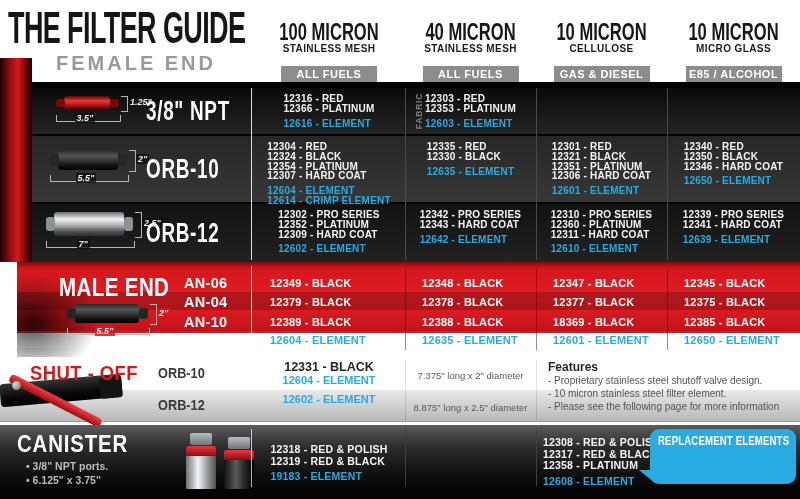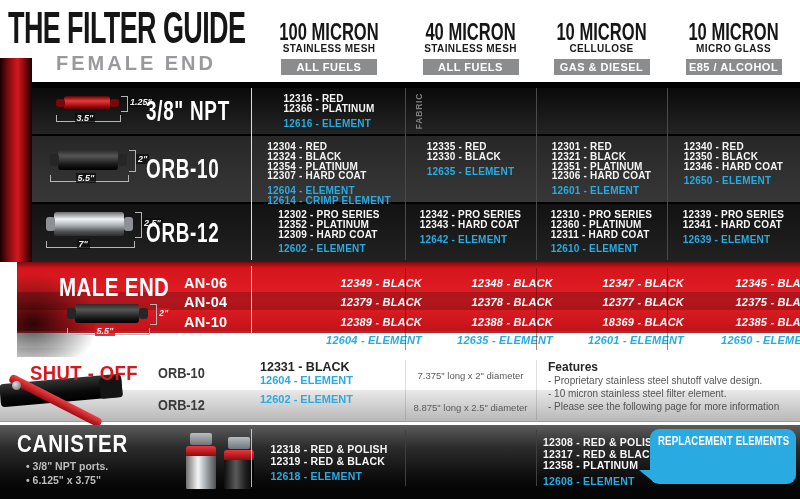--- a/index.html
+++ b/index.html
@@ -7,21 +7,21 @@
          font-family:"Liberation Sans","DejaVu Sans",sans-serif;}
   
   .hdr-title{position:absolute;left:8px;top:2px;font-size:45px;font-weight:bold;color:#151515;
              transform:scaleX(.60);transform-origin:left top;white-space:nowrap;letter-spacing:-1px;}
   .hdr-female{position:absolute;left:56px;top:52px;font-size:20px;font-weight:bold;color:#97999c;letter-spacing:3px;}
   #colheads{position:absolute;left:253px;top:22px;width:547px;display:flex;}
   .colhead{text-align:center;}
   .colhead .micron{font-size:23px;font-weight:bold;color:#161616;transform:scaleX(.72);white-space:nowrap;line-height:21px;}
   .colhead .media{font-size:10px;font-weight:bold;color:#1a1a1a;letter-spacing:.4px;margin-top:0;}
   .colhead .fuel{display:block;background:#8a8c8e;color:#fff;font-weight:bold;font-size:11px;
-                 padding:2px 0;margin:5px auto 0;width:96px;letter-spacing:.5px;}
+                 padding:2px 0;margin:12px auto 0;width:96px;letter-spacing:.5px;}
   .c1{width:152px;} .c2{width:131px;} .c3{width:131px;} .c4{width:133px;}
   
   .band-female{position:absolute;left:0;top:82px;width:800px;height:180px;background:#000;}
   .band-male{position:absolute;left:17px;top:262px;width:800px;height:71px;
              background:linear-gradient(180deg,#7c0b0f 0,#d4161c 9%,#e41e25 55%,#c3131a 96%,#a30f14 100%);}
   .band-shutoff{position:absolute;left:0;top:357px;width:800px;height:68px;background:#fff;}
   .band-can{position:absolute;left:0;top:425px;width:800px;height:74px;
             background:linear-gradient(180deg,#5c5c5c 0,#2c2c2c 30%,#0d0d0d 70%,#000 100%);}
   .bottom-bar{position:absolute;left:0;top:489px;width:800px;height:10px;background:#050505;}
   .red-strip{position:absolute;left:0;top:58px;width:32px;height:204px;
@@ -55,30 +55,30 @@
   .band-male .dim-label{background:rgba(215,22,28,.85);}
   
   .male-art{position:absolute;left:0;top:0;width:130px;height:95px;
             background:radial-gradient(ellipse 90px 70px at 12% 65%,rgba(0,0,0,.78),rgba(0,0,0,0) 72%);}
   .stripe-dark{position:absolute;left:0;top:30px;width:800px;height:18px;background:rgba(0,0,0,.22);}
   .stripe-light{position:absolute;left:0;top:69px;width:800px;height:17px;background:rgba(255,255,255,.10);}
   .male-title{position:absolute;left:42px;top:11px;font-size:25px;font-weight:bold;color:#fff;
               transform:scaleX(.82);transform-origin:left top;letter-spacing:.5px;white-space:nowrap;}
   .mrow{position:absolute;left:0;width:800px;display:flex;align-items:center;}
   .mrow-label{width:253px;flex:none;box-sizing:border-box;padding-left:167px;font-size:14.5px;font-weight:bold;color:#fff;letter-spacing:.3px;}
-  .mcell{text-align:right;font-size:11px;font-weight:bold;color:#fff;letter-spacing:.2px;font-style:italic;}
+  .mcell{text-align:left;font-size:11px;font-weight:bold;color:#fff;letter-spacing:.2px;}
   .mcell.elem{color:#29abe2;}
   
   .so-row2{position:absolute;left:0;top:33px;width:800px;height:31px;
            background:linear-gradient(180deg,#e9e9e9,#b8b8b8);border-bottom:1px solid #9c9c9c;}
   .so-title{position:absolute;left:30px;top:4px;color:#d6191e;font-size:21px;font-weight:bold;
             transform:scaleX(.88);transform-origin:left top;white-space:nowrap;letter-spacing:.5px;}
   .so-orb{position:absolute;left:158px;font-size:15px;font-weight:bold;color:#3a3a3a;
           transform:scaleX(.85);transform-origin:left top;white-space:nowrap;}
-  .so-part{position:absolute;left:260px;width:152px;text-align:left;}
+  .so-part{position:absolute;left:253px;width:152px;text-align:center;}
   .so-part .p{font-size:12.5px;font-weight:bold;color:#242424;line-height:13px;}
   .so-part .e{font-size:11px;font-weight:bold;color:#29abe2;line-height:12px;}
   .so-size{position:absolute;left:405px;width:131px;text-align:center;font-size:9.5px;color:#5a5a5a;}
   #features{position:absolute;left:548px;top:3px;}
   .feat-title{font-size:12px;font-weight:bold;color:#262626;line-height:14px;}
   .feat-item{font-size:10px;color:#555;line-height:13.2px;}
   .valve-body{position:absolute;left:0;top:22px;width:122px;height:23px;border-radius:4px;
               background:linear-gradient(180deg,#353535,#0a0a0a 60%,#000);transform:rotate(-5deg);}
   .valve-collar{position:absolute;left:100px;top:20px;width:22px;height:21px;background:#141414;border-radius:3px;transform:rotate(-5deg);}
   .valve-lever{position:absolute;left:10px;top:16px;width:102px;height:9px;border-radius:4px;
@@ -154,20 +154,27 @@
           <div class="cell c1">
             <div class="cell-inner">
               <div class="part-line">12316 - RED</div>
               <div class="part-line">12366 - PLATINUM</div>
               <div class="elem-block">
                 <div class="elem-line">12616 - ELEMENT</div>
               </div>
             </div>
           </div>
           <div class="cell c2">
+            <div class="cell-inner">
+              <div class="part-line">12303 - RED</div>
+              <div class="part-line">12353 - PLATINUM</div>
+              <div class="elem-block">
+                <div class="elem-line">12603 - ELEMENT</div>
+              </div>
+            </div>
             <div class="fabric">FABRIC</div>
           </div>
           <div class="cell c3">
             <div class="cell-inner"></div>
           </div>
           <div class="cell c4">
             <div class="cell-inner"></div>
           </div>
         </div>
         <div class="frow bgB" style="top: 54px; height: 66px;">
@@ -373,21 +380,21 @@
         <div class="cbracket" style="left: 228px; top: 12px; width: 22px; height: 12px;"></div>
         <div class="ccap" style="left: 224px; top: 25px; width: 30px; height: 10px;"></div>
         <div class="cbody dark" style="left: 224px; top: 35px; width: 30px; height: 31px;"></div>
       </div>
     <div id="can-cells">
         <div class="can-cell c1">
           <div class="cell-inner" style="text-align: left; margin-top: 7px;">
             <div class="part-line" style="line-height: 11.5px; font-size: 10.5px;">12318 - RED &amp; POLISH</div>
             <div class="part-line" style="line-height: 11.5px; font-size: 10.5px;">12319 - RED &amp; BLACK</div>
             <div class="elem-block" style="margin-top: 4px;">
-              <div class="elem-line" style="line-height: 11.5px; font-size: 10.5px;">12618 - ELEMENT</div>
+              <div class="elem-line" style="line-height: 11.5px; font-size: 10.5px;">19183 - ELEMENT</div>
             </div>
           </div>
         </div>
         <div class="can-cell c2">
           <div class="cell-inner" style="text-align: left;"></div>
         </div>
         <div class="can-cell c3">
           <div class="cell-inner" style="text-align: left;">
             <div class="part-line" style="line-height: 11.5px; font-size: 10.5px;">12308 - RED &amp; POLISH</div>
             <div class="part-line" style="line-height: 11.5px; font-size: 10.5px;">12317 - RED &amp; BLACK</div>

